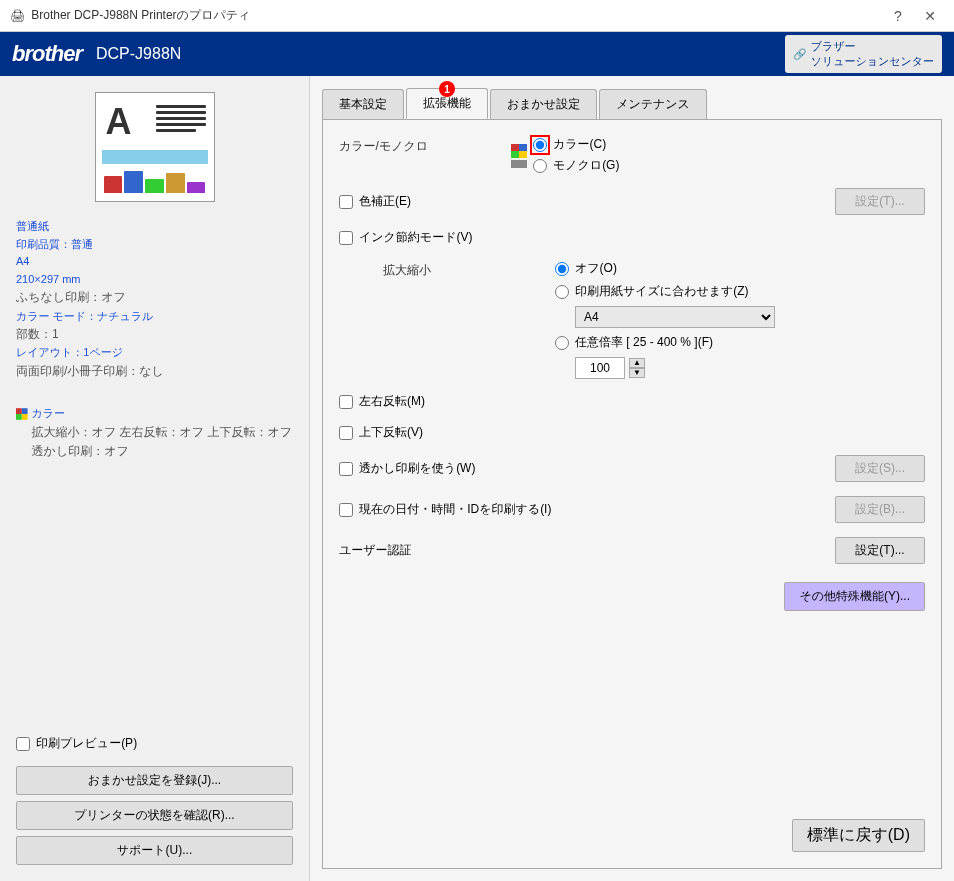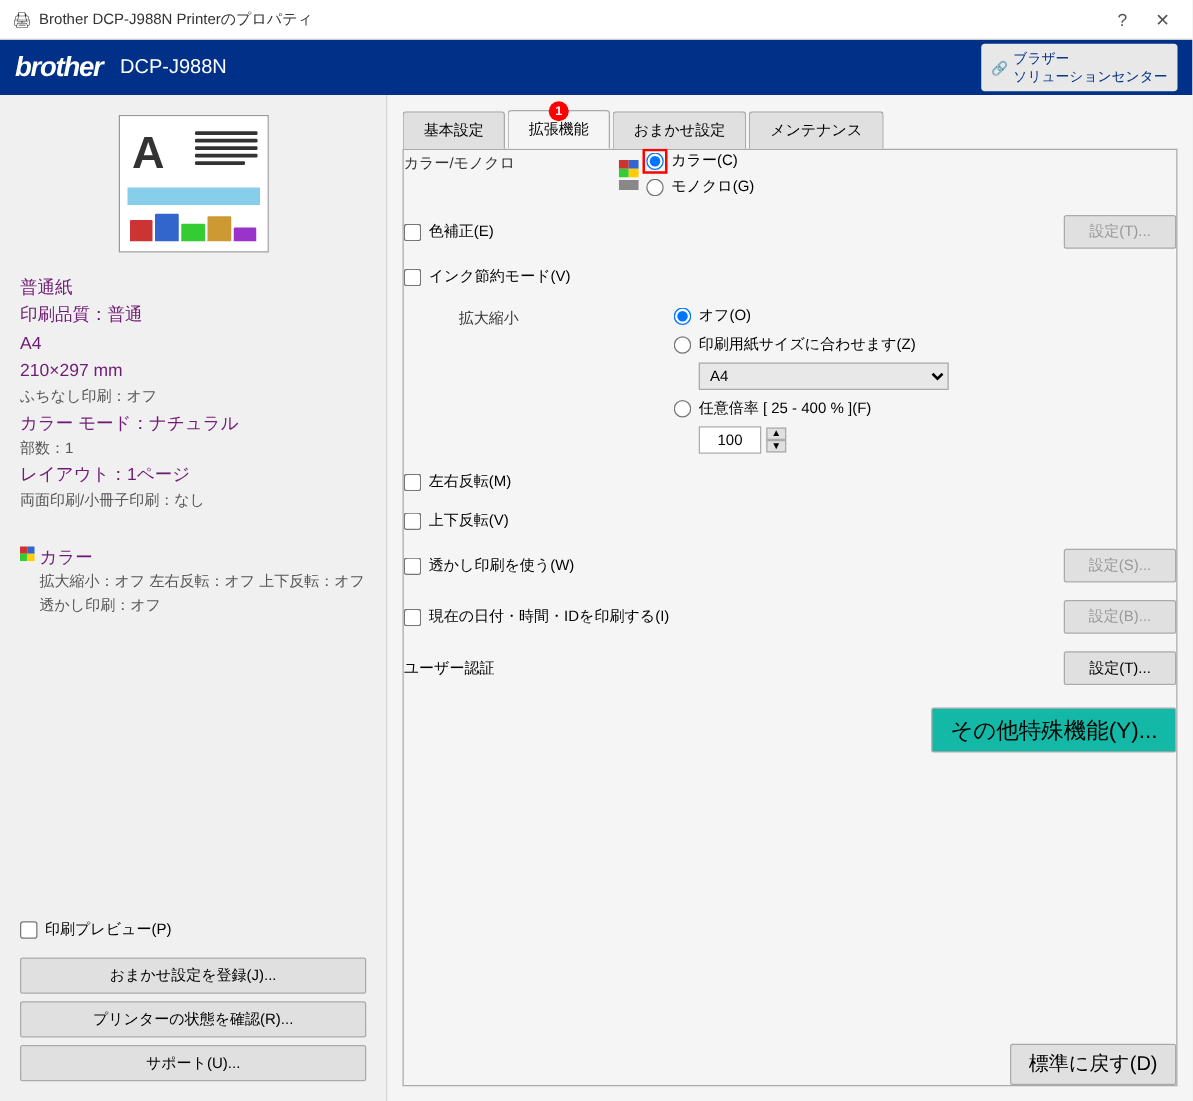--- a/index.html
+++ b/index.html
@@ -163,23 +163,23 @@
       height: 14px;
       background: #87CEEB;
       transform: translateY(-50%);
       margin-top: 10px;
     }
 
     .info-section {
       margin-bottom: 8px;
     }
     .info-link {
-      color: #701a75;
-      cursor: pointer;
-      font-size: 14px;
+      color: #1d4ed8;
+      cursor: pointer;
+      font-size: 11px;
       line-height: 1.6;
       display: block;
     }
     .info-text {
       color: #555;
       font-size: 12px;
       line-height: 1.6;
       text-align: right;
     }
 
@@ -274,21 +274,21 @@
       display: flex;
       align-items: center;
       justify-content: center;
     }
 
     
     .tab-content {
       border: 1px solid #aaa;
       background: #f5f5f5;
       flex: 1;
-      padding: 0;
+      padding: 16px;
       display: flex;
       flex-direction: column;
       gap: 14px;
     }
 
     
     .form-row {
       display: flex;
       align-items: flex-start;
       gap: 12px;
@@ -429,25 +429,25 @@
       font-family: 'Segoe UI', Meiryo, sans-serif;
     }
 
     .radio-highlight {
       outline: 2px solid red;
       outline-offset: 1px;
     }
 
     .other-features-btn {
       align-self: flex-end;
-      background: #14b8a6;
+      background: #c4b5fd;
       border: 1px solid #aaa;
       padding: 5px 14px;
       cursor: pointer;
-      font-size: 18px;
+      font-size: 12px;
       border-radius: 2px;
       font-family: 'Segoe UI', Meiryo, sans-serif;
       margin-top: 4px;
     }
   </style>
 </head>
 <body>
 
 <div class="title-bar">
   <div class="title-bar-left">

